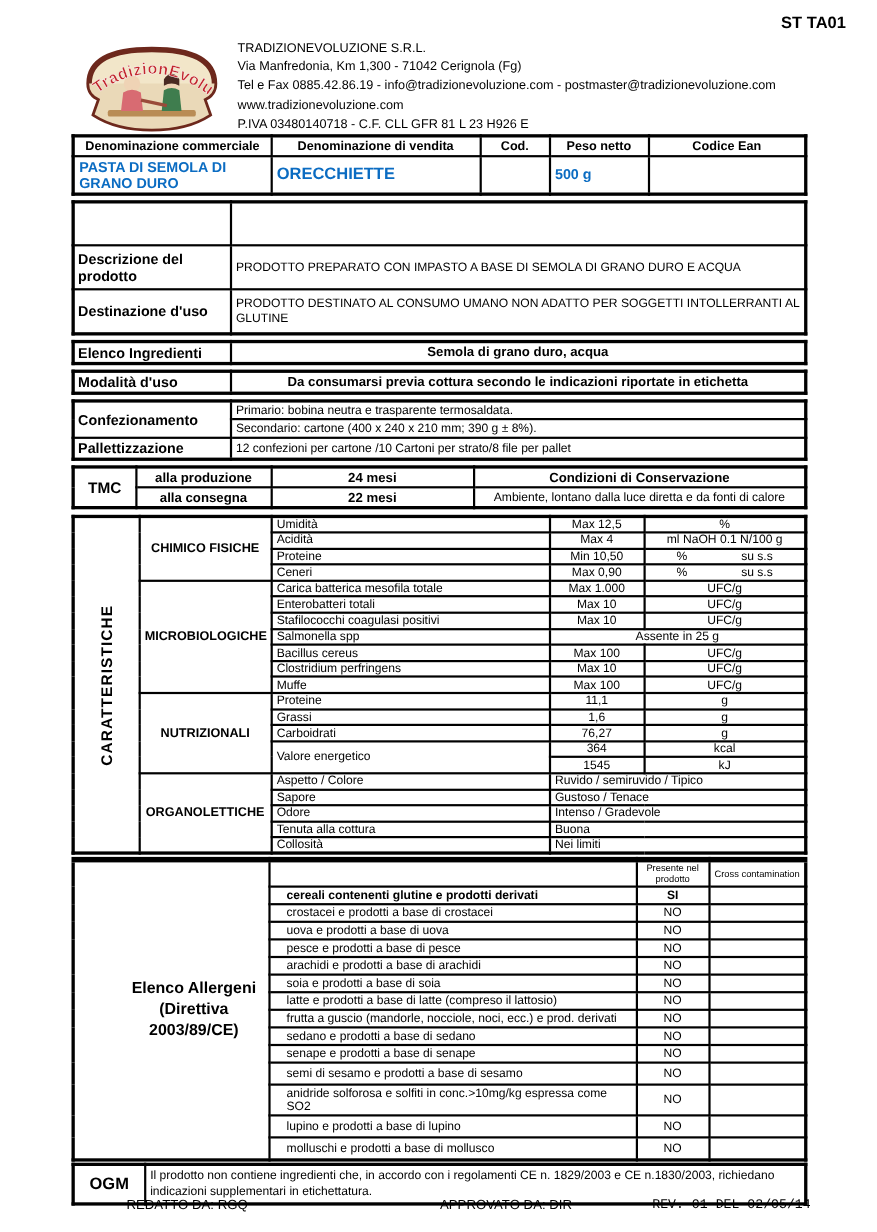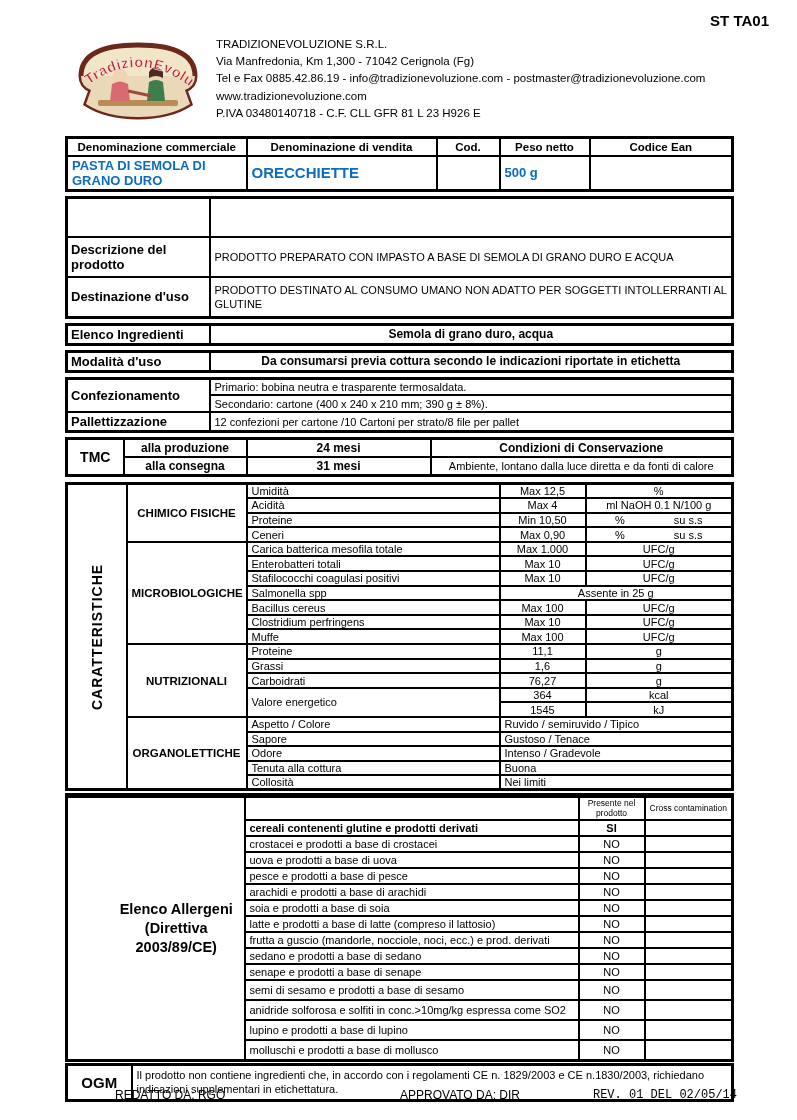--- a/index.html
+++ b/index.html
@@ -9,21 +9,21 @@
     background:#ffffff; color:#000;
     font-family:"Liberation Sans", sans-serif;
     overflow:hidden;
   }
   .doc-code { position:absolute; top:12px; right:28px; font-size:15px; font-weight:bold; }
 
   .header { position:absolute; top:34px; left:68px; display:flex; align-items:flex-start; }
   .logo-box { width:140px; height:90px; flex:0 0 auto; }
   .company { margin-left:8px; font-size:11.5px; line-height:17.2px; padding-top:2px; }
 
-  .main { position:absolute; left:65px; top:136px; width:666px; }
+  .main { position:absolute; left:65px; top:122px; width:666px; }
   table { border-collapse:collapse; table-layout:fixed; width:666px; }
   table { border:3px solid #000; }
   td,th { border:2px solid #000; padding:1px 4px; font-size:11px; vertical-align:middle; overflow:hidden; }
   .mt { margin-top:4px; }
 
   
   .t-prod th { font-size:11.5px; font-weight:bold; height:18px; padding:0 2px; }
   .t-prod td { height:31px; text-align:left; }
   .blue { color:#0b6cc2; font-weight:bold; }
   .name-comm { font-size:13px; line-height:15px; }
@@ -60,21 +60,21 @@
   .unit-split { display:flex; justify-content:space-around; }
   .merged { text-align:center; }
 
   
   .t-all { margin-top:2px; border-top:5px solid #000; }
   .t-all tr { height:14.2px; }
   .t-all .hdr td { font-size:8.5px; text-align:center; line-height:9.5px; padding:1px; height:24px; }
   .t-all .hdr .noborder-t { border-bottom:2px solid #000; }
   .all-label { vertical-align:middle; padding-left:4px; }
   .all-label .l1, .all-label .l2 { font-weight:bold; font-size:14.5px; line-height:19px;padding-left:41px; }
-  .aname { font-size:11px; padding-left:4px; }
+  .aname { font-size:11px; padding-left:15px; }
   .apres { text-align:center; font-size:11px; }
   .first-allergen td { border-bottom:2.5px solid #000; }
   .first-allergen .aname, .first-allergen .apres { font-weight:bold; }
   .tall { height:20px !important; }
 
   
   .t-ogm { margin-top:1px; }
   .t-ogm tr { height:36px; }
   .ogm-l { font-weight:bold; font-size:15px; text-align:center; }
   .ogm-v { font-size:11px; line-height:14px; }
@@ -225,21 +225,21 @@
       </colgroup>
     <tbody>
         <tr>
       <td class="tmc-l" rowspan="2">TMC</td>
       <td class="sub">alla produzione</td>
       <td class="mesi">24 mesi</td>
       <td class="cons-t">Condizioni di Conservazione</td>
     </tr>
     <tr>
       <td class="sub">alla consegna</td>
-      <td class="mesi">31 mesi</td>
+      <td class="mesi">22 mesi</td>
       <td class="cons-v">Ambiente, lontano dalla luce diretta e da fonti di calore</td>
     </tr>
   </tbody>
     </table>
 
   <table class="t-car">
     <colgroup>
         <col style="width:60px">
         <col style="width:120px">
         <col style="width:253px">

